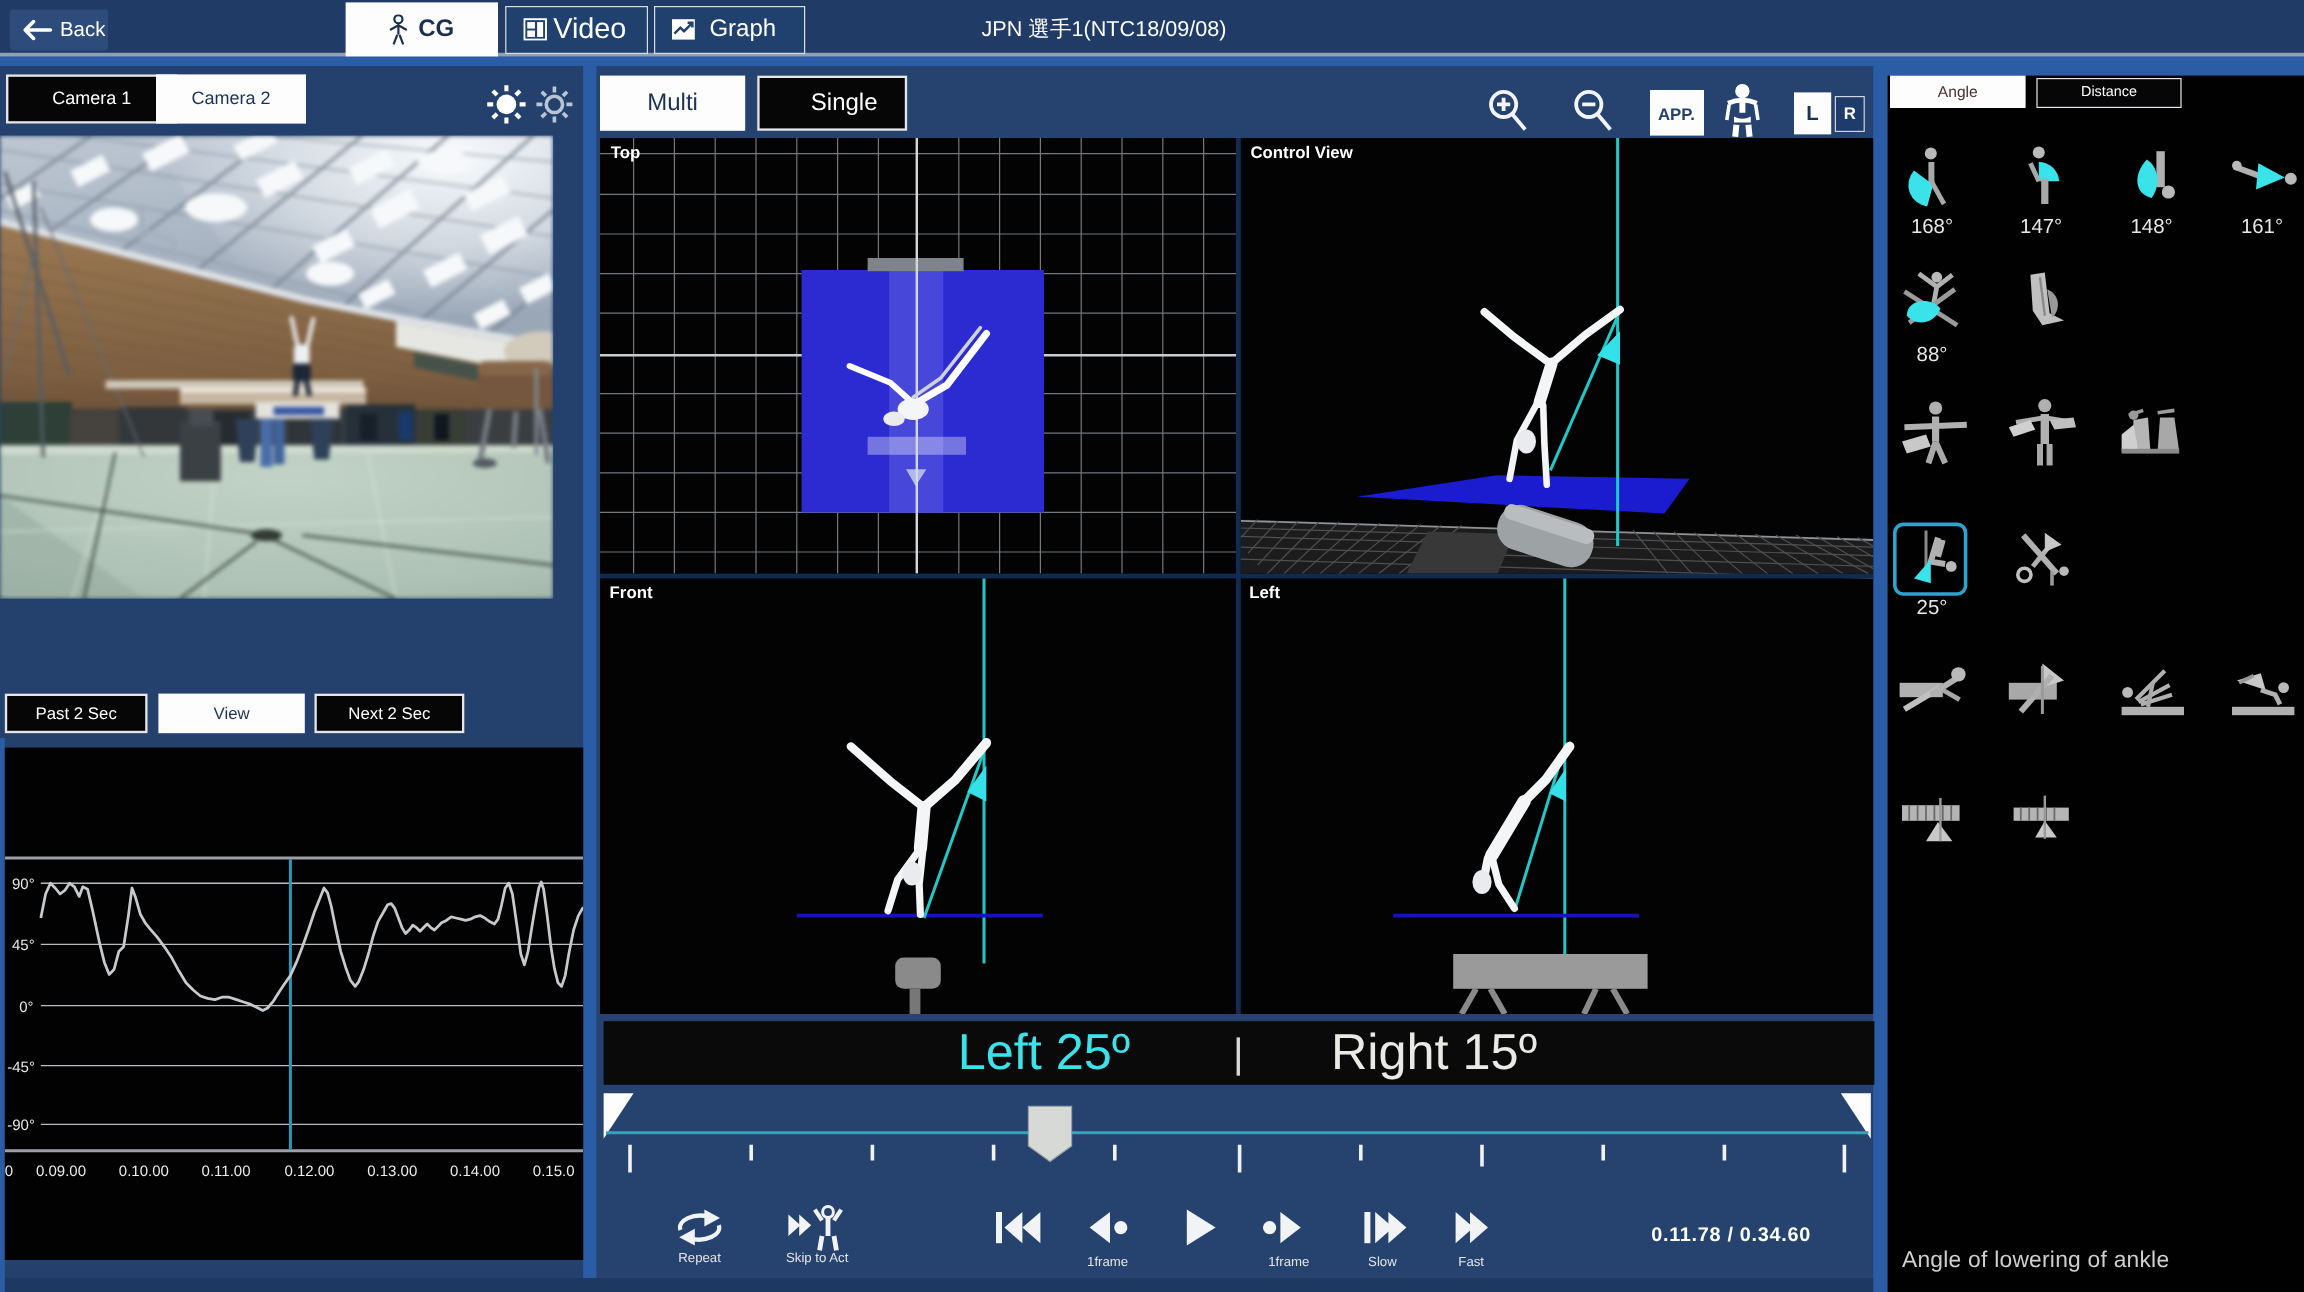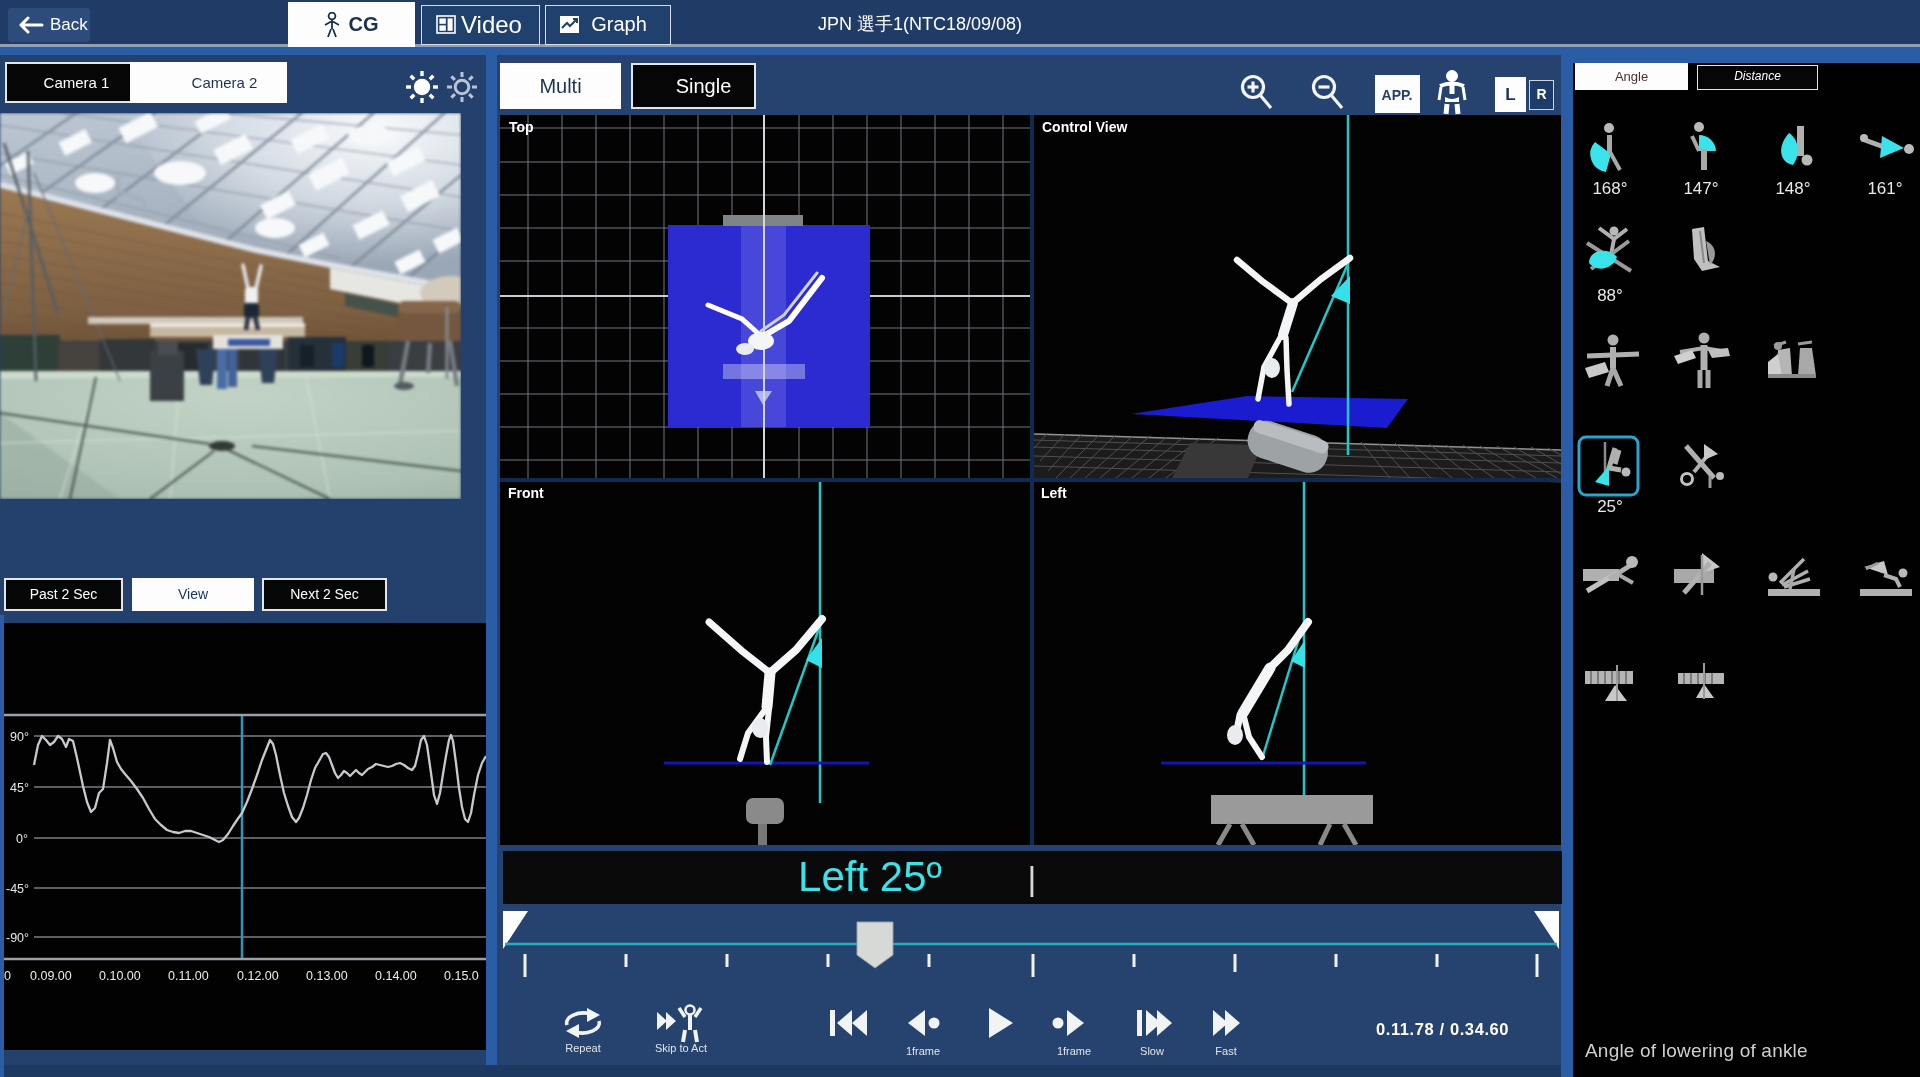--- a/index.html
+++ b/index.html
@@ -44,21 +44,21 @@
       <path d="M3 13 L8 8 L11 11 L18 4" stroke="#20406e" stroke-width="2" fill="none"></path>
       <path d="M14 4 L18 4 L18 8" stroke="#20406e" stroke-width="2" fill="none"></path>
     </svg>
     <span style="margin-left:22px;">Graph</span>
   </div>
   <div class="abs" style="left:700px;top:12px;width:440px;text-align:center;color:#fff;font-size:18px;">JPN 選手1(NTC18/09/08)</div>
 
   <div class="abs" style="left:0;top:55px;width:486px;height:1022px;background:#24416e;"></div>
 
   <div class="abs tab-black" style="left:5px;top:62px;width:143px;height:41px;font-size:15px;line-height:38px;">Camera 1</div>
-  <div class="abs tab-white" style="left:130px;top:62px;width:125px;height:41px;font-size:15px;line-height:41px;padding-left:32px;">Camera 2</div>
+  <div class="abs tab-white" style="left:130px;top:62px;width:125px;height:41px;font-size:15px;line-height:41px;">Camera 2</div>
 
   <svg class="abs" style="left:404px;top:69px;" width="76" height="37" viewBox="0 0 76 37">
     <g fill="#fff">
       <circle cx="18" cy="18" r="8.2"></circle>
       <g stroke="#fff" stroke-width="3.4">
         <line x1="18" y1="2" x2="18" y2="7"></line>
           <line x1="18" y1="29" x2="18" y2="34"></line>
         <line x1="2" y1="18" x2="7" y2="18"></line>
           <line x1="29" y1="18" x2="34" y2="18"></line>
         <line x1="6.7" y1="6.7" x2="10.2" y2="10.2"></line>
@@ -477,20 +477,21 @@
       </g>
       <ellipse cx="735" cy="620" rx="8" ry="10" fill="#e9ebee"></ellipse>
       <text x="541" y="383" font-size="14" fill="#fff" font-family="Liberation Sans" font-weight="bold">Left</text>
     </g>
   </svg>
   </div>
 
   <div class="abs" style="left:503px;top:851px;width:1059px;height:53px;background:#0a0a0b;"></div>
   <div class="abs" style="left:655px;top:851px;width:430px;height:53px;color:#3be2e9;font-size:42px;line-height:52px;text-align:center;">Left 25º</div>
   <div class="abs" style="left:1026px;top:856px;width:12px;height:44px;color:#d9d9d9;font-size:34px;line-height:44px;text-align:center;font-weight:100;">|</div>
+  <div class="abs" style="left:980px;top:851px;width:430px;height:53px;color:#e9e9e5;font-size:42px;line-height:52px;text-align:center;">Right 15º</div>
 
   <svg class="abs" style="left:497px;top:904px;" width="1068" height="90" viewBox="0 0 1068 90">
     <polygon points="6,7 31,7 6,45" fill="#fdfdfd"></polygon>
     <polygon points="1062,7 1037,7 1062,45" fill="#fdfdfd"></polygon>
     <line x1="8" y1="40" x2="1060" y2="40" stroke="#2aa9ba" stroke-width="2.5"></line>
     <g stroke="#f0f2f4" stroke-width="3">
       <line x1="28" y1="50" x2="28" y2="73"></line>
       <line x1="129" y1="50" x2="129" y2="63"></line>
       <line x1="230" y1="50" x2="230" y2="63"></line>
       <line x1="331" y1="50" x2="331" y2="63"></line>
@@ -554,21 +555,21 @@
     </g>
   </svg>
   </div>
   <div class="abs" style="left:1376px;top:1020px;width:220px;color:#fff;font-size:16.5px;font-weight:bold;letter-spacing:0.6px;">0.11.78 / 0.34.60</div>
 
   <div class="abs" style="left:0;top:1065px;width:1561px;height:12px;background:#1d3961;"></div>
   <div class="abs" style="left:0;top:1065px;width:4px;height:12px;background:#2b5da6;"></div>
 
   <div class="abs" style="left:1573px;top:63px;width:347px;height:1014px;background:#010102;"></div>
   <div class="abs tab-white" style="left:1575px;top:63px;width:113px;height:27px;font-size:13px;line-height:27px;color:#4c3030;">Angle</div>
-  <div class="abs tab-black" style="left:1697px;top:65px;width:121px;height:25px;font-size:12px;line-height:21px;border-width:1.5px;font-style:italic;">Distance</div>
+  <div class="abs tab-black" style="left:1697px;top:65px;width:121px;height:25px;font-size:12px;line-height:21px;border-width:1.5px;">Distance</div>
   <div class="abs" id="righticons" style="left:1573px;top:90px;width:347px;height:940px;">
   <svg width="347" height="940" viewBox="0 0 347 940">
     <defs>
       <g id="pdot">
             <circle r="4.5" fill="#b9b9b9"></circle>
           </g>
     </defs>
 
     <g transform="translate(38,58)">
       <circle cx="-2" cy="-20" r="5" fill="#b9b9b9"></circle>

